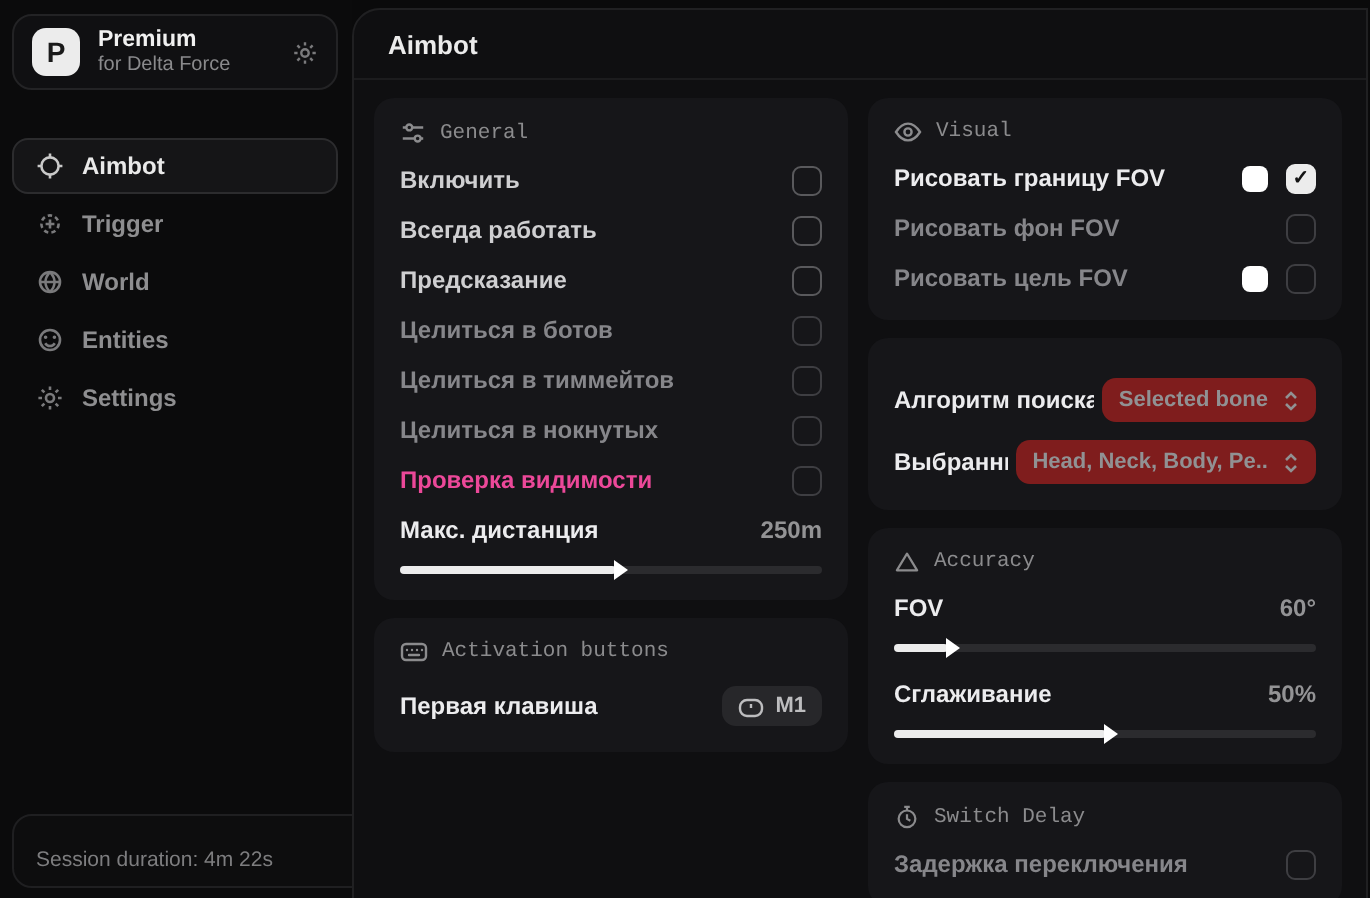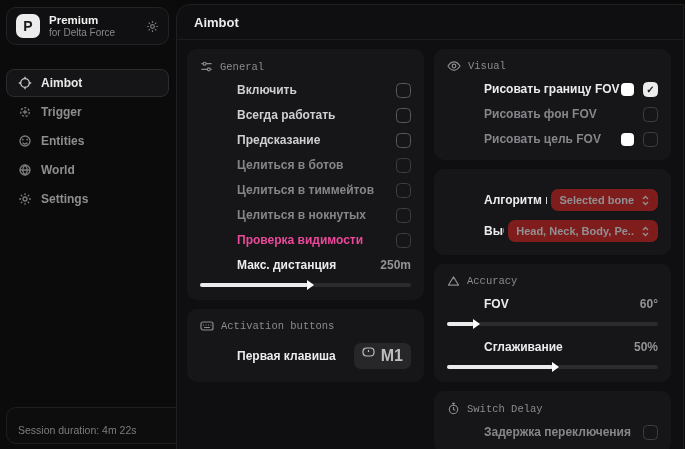--- a/index.html
+++ b/index.html
@@ -69,21 +69,21 @@
     display:flex; align-items:center; gap:7px;
     font-family:Liberation Mono, monospace;
     font-size:10.5px; color:#8b8b8d; margin-bottom:3px;
   }
   .panel-title .picon { color:#8b8b8d; }
 
   .row {
     display:flex; align-items:center; justify-content:space-between;
     margin-top:9px; min-height:16px;
   }
-  .row-label { font-size:12px; font-weight:600; color:#cfcfd1;margin-left:37px; }
+  .row-label { font-size:12px; font-weight:600; color:#cfcfd1; }
   .row.dim .row-label { color:#86868a; }
   .row.dim2 .row-label { color:#ec4899; }
   .row-label.bright { color:#ececee; }
   .row-value { font-size:12px; font-weight:600; color:#939395; }
 
   .checkbox {
     width:15px; height:15px; border-radius:4.5px;
     border:1.5px solid #59595c; background:transparent; cursor:pointer; flex:0 0 auto;
   }
   .row.dim .checkbox, .row.dim2 .checkbox { border-color:#3e3e42; }
@@ -98,23 +98,23 @@
 
   .slider { position:relative; height:4px; border-radius:2px; background:#2b2b2e; margin-top:10px; cursor:pointer; }
   .slider-fill { position:relative; height:4px; border-radius:2px; background:#ececec; }
   .slider-fill::after {
     content:""; position:absolute; right:-6px; top:-3px;
     border-top:5px solid transparent; border-bottom:5px solid transparent;
     border-left:7px solid #ffffff;
   }
 
   .keybadge {
-    display:flex; align-items:flex-start; gap:6px;
+    display:flex; align-items:flex-end; gap:6px;
     background:#27272a; border-radius:7px; padding:4px 8px;
-    font-size:16px; font-weight:bold; color:#bdbdbf; cursor:pointer;
+    font-size:11px; font-weight:bold; color:#bdbdbf; cursor:pointer;
   }
 
   .select {
     display:flex; align-items:center; gap:7px;
     background:#7f1d1d; border-radius:7px; padding:5px 8px;
     font-size:11px; font-weight:600; color:#919193; cursor:pointer;
     max-width:152px; white-space:nowrap;
   }
   .select .sel-value { overflow:hidden; text-overflow:ellipsis; }
   .row-label.clip { flex:1; overflow:hidden; white-space:nowrap; margin-right:4px; }
@@ -158,34 +158,34 @@
           <circle cx="7" cy="7" r="4.3" stroke-dasharray="2.2 1.6"></circle>
             <path d="M7 4.8v4.4M4.8 7h4.4"></path>
         </svg>
       </span>
       <span>Trigger</span>
     </div>
     <div class="nav-item">
       <span class="nicon">
         <svg width="14" height="14" viewBox="0 0 14 14" fill="none" stroke="currentColor" stroke-width="1.3">
           <circle cx="7" cy="7" r="5"></circle>
+            <path d="M2 7h10M7 2c-3 3.2-3 6.8 0 10M7 2c3 3.2 3 6.8 0 10"></path>
+        </svg>
+      </span>
+      <span>World</span>
+    </div>
+    <div class="nav-item">
+      <span class="nicon">
+        <svg width="14" height="14" viewBox="0 0 14 14" fill="none" stroke="currentColor" stroke-width="1.3">
+          <circle cx="7" cy="7" r="5"></circle>
             <path d="M4.8 5.6h.01M9.2 5.6h.01" stroke-linecap="round" stroke-width="1.8"></path>
             <path d="M4.6 8.6c.6.9 1.4 1.4 2.4 1.4s1.8-.5 2.4-1.4"></path>
         </svg>
       </span>
       <span>Entities</span>
-    </div>
-    <div class="nav-item">
-      <span class="nicon">
-        <svg width="14" height="14" viewBox="0 0 14 14" fill="none" stroke="currentColor" stroke-width="1.3">
-          <circle cx="7" cy="7" r="5"></circle>
-            <path d="M2 7h10M7 2c-3 3.2-3 6.8 0 10M7 2c3 3.2 3 6.8 0 10"></path>
-        </svg>
-      </span>
-      <span>World</span>
     </div>
     <div class="nav-item">
       <span class="nicon">
         <svg width="14" height="14" viewBox="0 0 14 14" fill="none" stroke="currentColor" stroke-width="1.3">
           <circle cx="7" cy="7" r="2"></circle>
             <path d="M7 1.2v1.8M7 11v1.8M1.2 7H3M11 7h1.8M2.9 2.9l1.3 1.3M9.8 9.8l1.3 1.3M11.1 2.9 9.8 4.2M4.2 9.8l-1.3 1.3"></path>
         </svg>
       </span>
       <span>Settings</span>
     </div>

